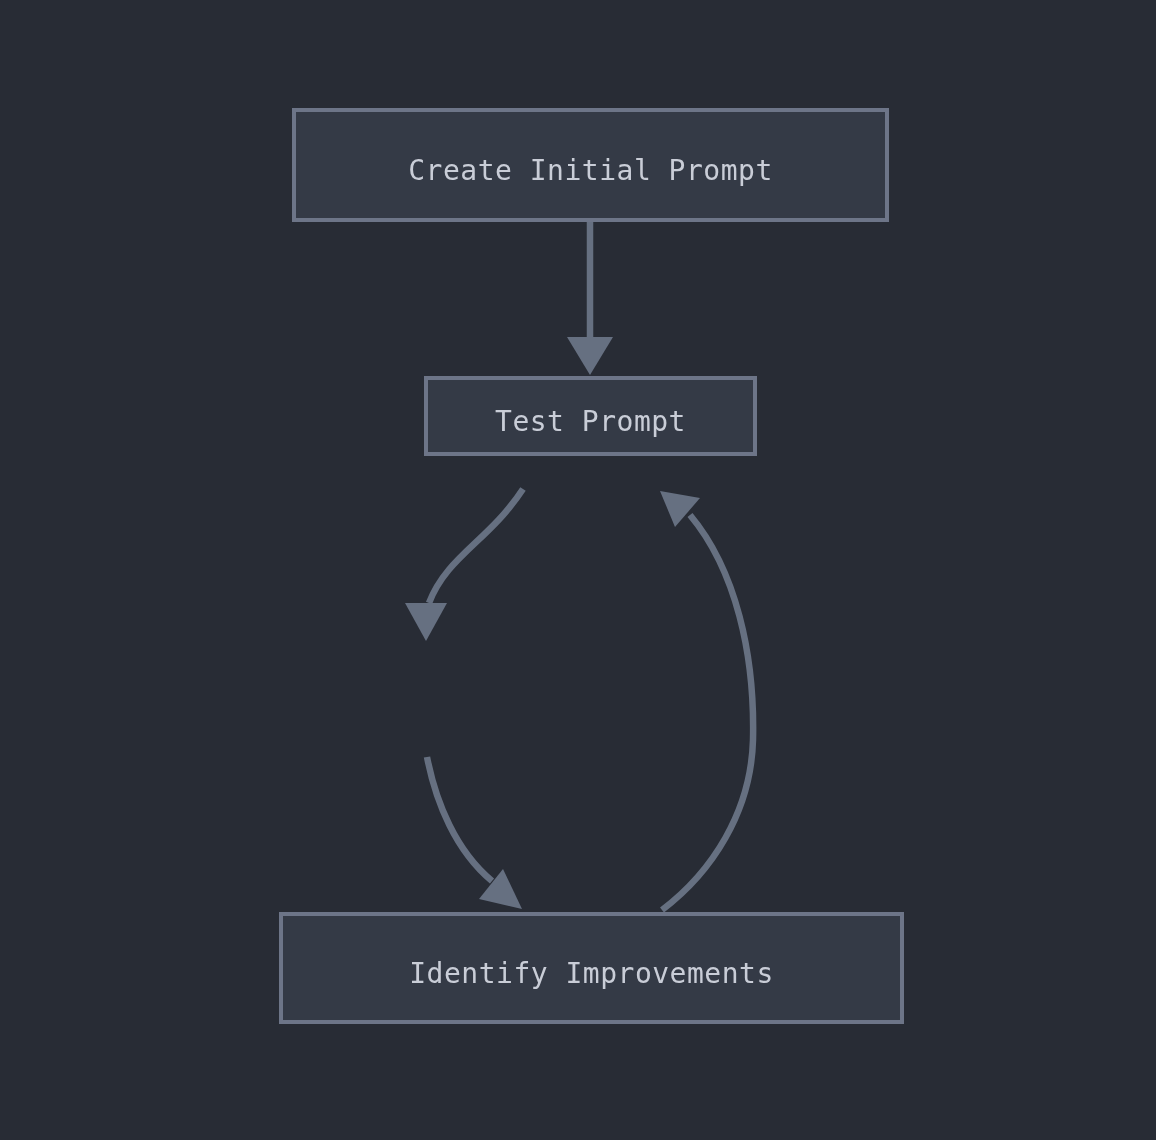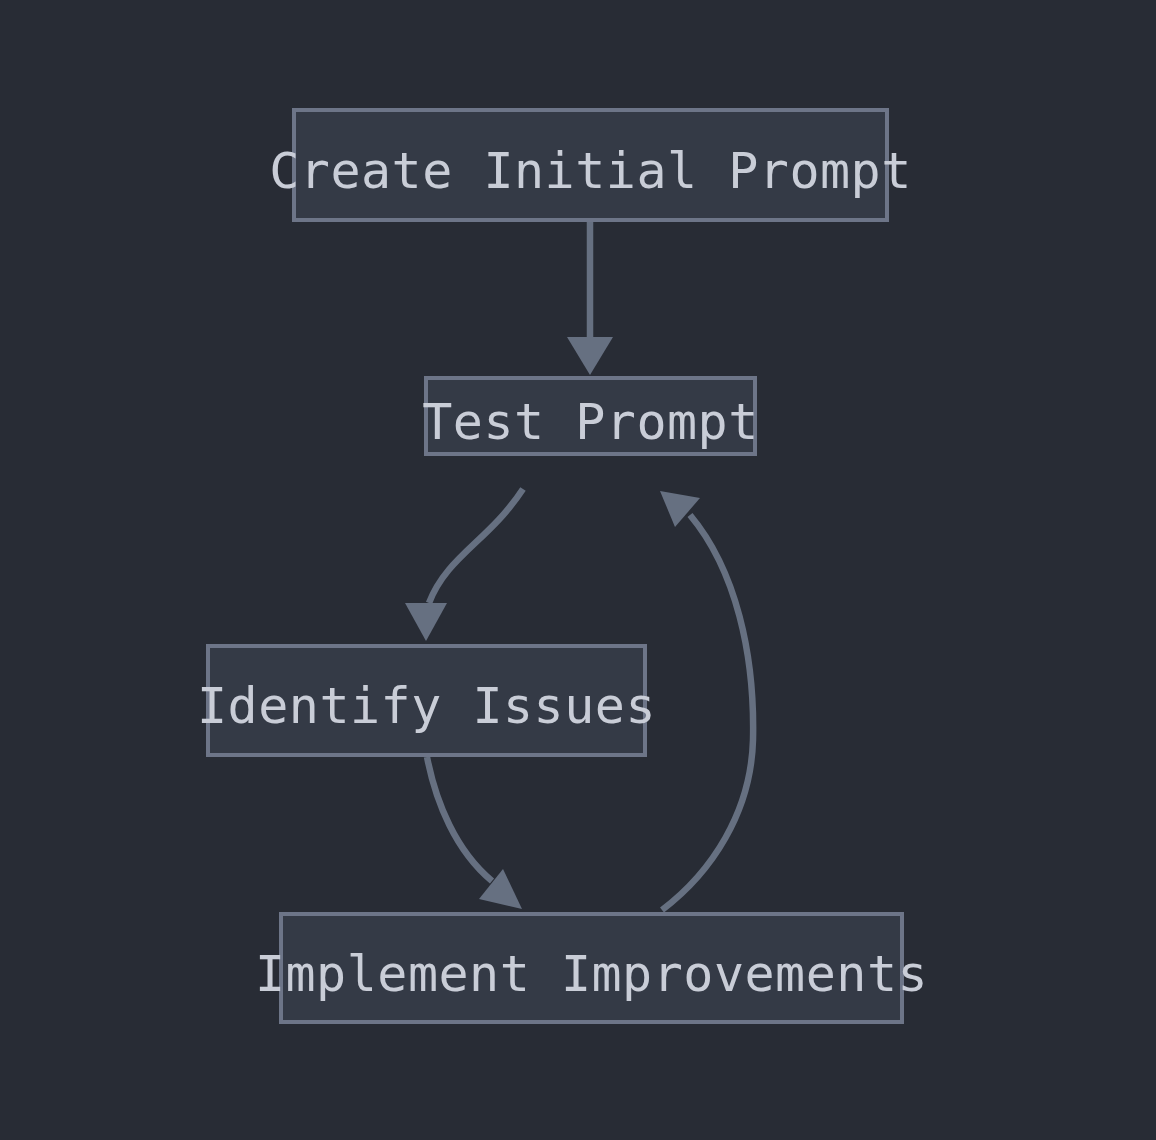--- a/index.html
+++ b/index.html
@@ -35,21 +35,21 @@
     position: absolute;
     box-sizing: border-box;
     background: #343a46;
     border: 4px solid #6d7588;
     display: flex;
     align-items: center;
     justify-content: center;
   }
   .node .label {
     color: #c9cdd7;
-    font-size: 50px;
+    font-size: 28px;
     white-space: nowrap;
     letter-spacing: 0.5px;
     margin-top: 11px;
   }
   .node-create    { left: 292px; top: 108px;  width: 597px; height: 114px; }
   .node-test      { left: 424px; top: 376px;  width: 333px; height: 80px; }
   .node-identify  { left: 206px; top: 644px;  width: 441px; height: 113px; }
   .node-implement { left: 279px; top: 912px;  width: 625px; height: 112px; }
 </style>
 </head>
@@ -77,21 +77,18 @@
   </svg>
 
   <div class="node node-create">
     <span class="label">Create Initial Prompt</span>
   </div>
 
   <div class="node node-test">
     <span class="label">Test Prompt</span>
   </div>
 
-  <div class="node node-identify">
-    <span class="label">Identify Issues</span>
-  </div>
 
   <div class="node node-implement">
-    <span class="label">Implement Improvements</span>
+    <span class="label">Identify Improvements</span>
   </div>
 
 </div>
 
 </body></html>

